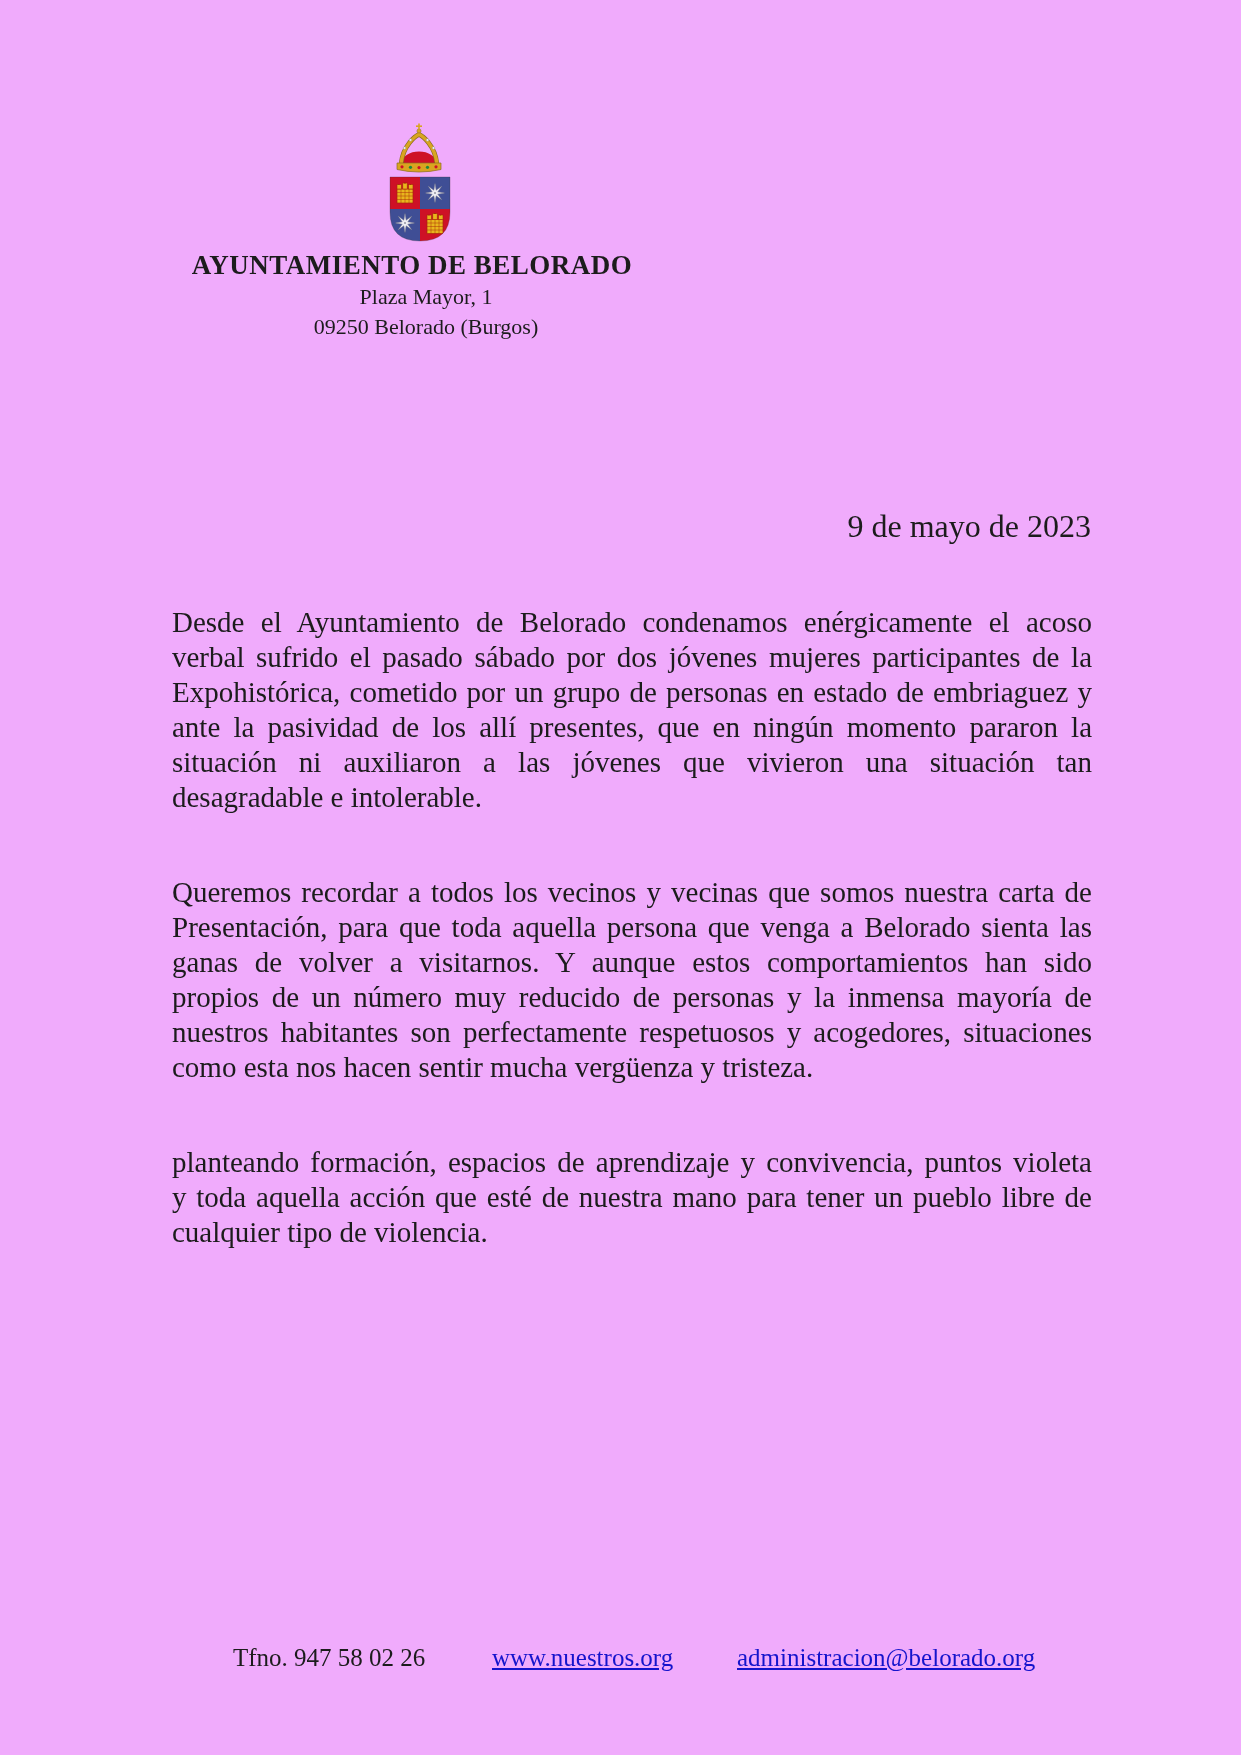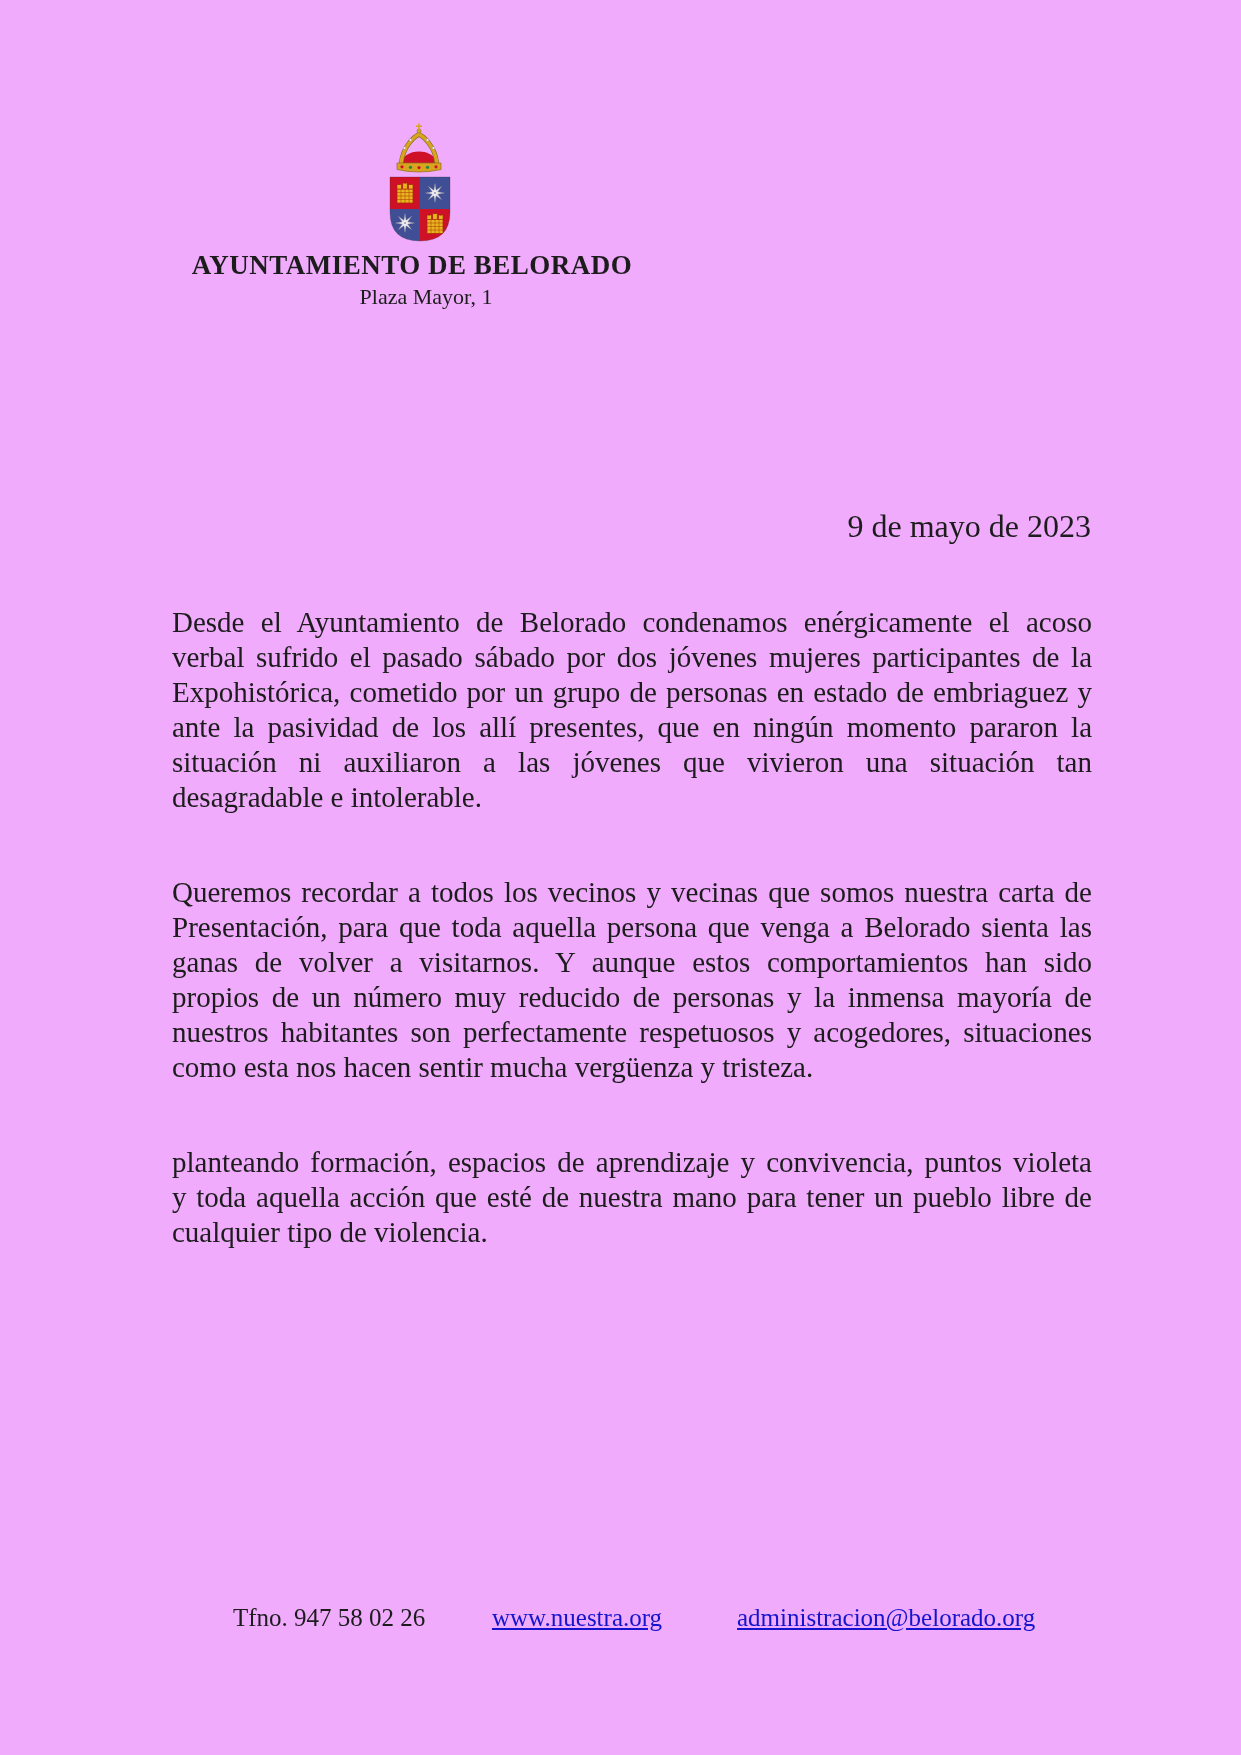--- a/index.html
+++ b/index.html
@@ -26,21 +26,21 @@
     text-align:right;font-size:32px;white-space:nowrap;
   }
   .body-text{position:absolute;left:172px;top:605px;width:920px;font-size:29px;}
   .paragraph{margin:0 0 60px 0;}
   .line{
     line-height:35px;
     text-align:justify;
     text-align-last:justify;
   }
   .line.last{text-align-last:left;}
-  .footer{position:absolute;left:0;top:1604px;width:1241px;height:40px;font-size:25px;}
+  .footer{position:absolute;left:0;top:1644px;width:1241px;height:40px;font-size:25px;}
   .footer span,.footer a{position:absolute;white-space:nowrap;}
   .phone{left:233px;color:#1c1c1c;}
   .weblink{left:492px;}
   .emaillink{left:737px;}
   a.link{text-decoration:underline;cursor:pointer;}
 </style>
 </head>
 <body>
 
 <div class="page">
@@ -93,20 +93,21 @@
         <use href="#star8" x="48" y="71"></use>
         <use href="#star8" x="18" y="101"></use>
         <use href="#castle" x="48" y="103"></use>
       </g>
       <path d="M3,55 H63 V90 Q63,119 33,119 Q3,119 3,90 Z" fill="none" stroke="rgba(50,50,50,0.35)" stroke-width="0.8"></path>
     </svg>
   </div>
 
   <div class="org-name">AYUNTAMIENTO DE BELORADO</div>
   <div class="addr addr1">Plaza Mayor, 1</div>
+  <div class="addr addr2">09250 Belorado (Burgos)</div>
 
   <div class="date">9 de mayo de 2023</div>
 
   <div class="body-text">
       <div class="paragraph">
         <div class="line">Desde el Ayuntamiento de Belorado condenamos enérgicamente el acoso</div>
         <div class="line">verbal sufrido el pasado sábado por dos jóvenes mujeres participantes de la</div>
         <div class="line">Expohistórica, cometido por un grupo de personas en estado de embriaguez y</div>
         <div class="line">ante la pasividad de los allí presentes, que en ningún momento pararon la</div>
         <div class="line">situación ni auxiliaron a las jóvenes que vivieron una situación tan</div>
@@ -122,17 +123,17 @@
       </div>
       <div class="paragraph">
         <div class="line">planteando formación, espacios de aprendizaje y convivencia, puntos violeta</div>
         <div class="line">y toda aquella acción que esté de nuestra mano para tener un pueblo libre de</div>
         <div class="line last">cualquier tipo de violencia.</div>
       </div>
     </div>
 
   <div class="footer">
     <span class="phone">Tfno. 947 58 02 26</span>
-    <a class="link weblink" href="#" style="color: rgb(20, 20, 204);">www.nuestra.org</a>
+    <a class="link weblink" href="#" style="color: rgb(20, 20, 204);">www.nuestros.org</a>
     <a class="link emaillink" href="#" style="color: rgb(20, 20, 204);">administracion@belorado.org</a>
   </div>
 
 </div>
 
 </body></html>

